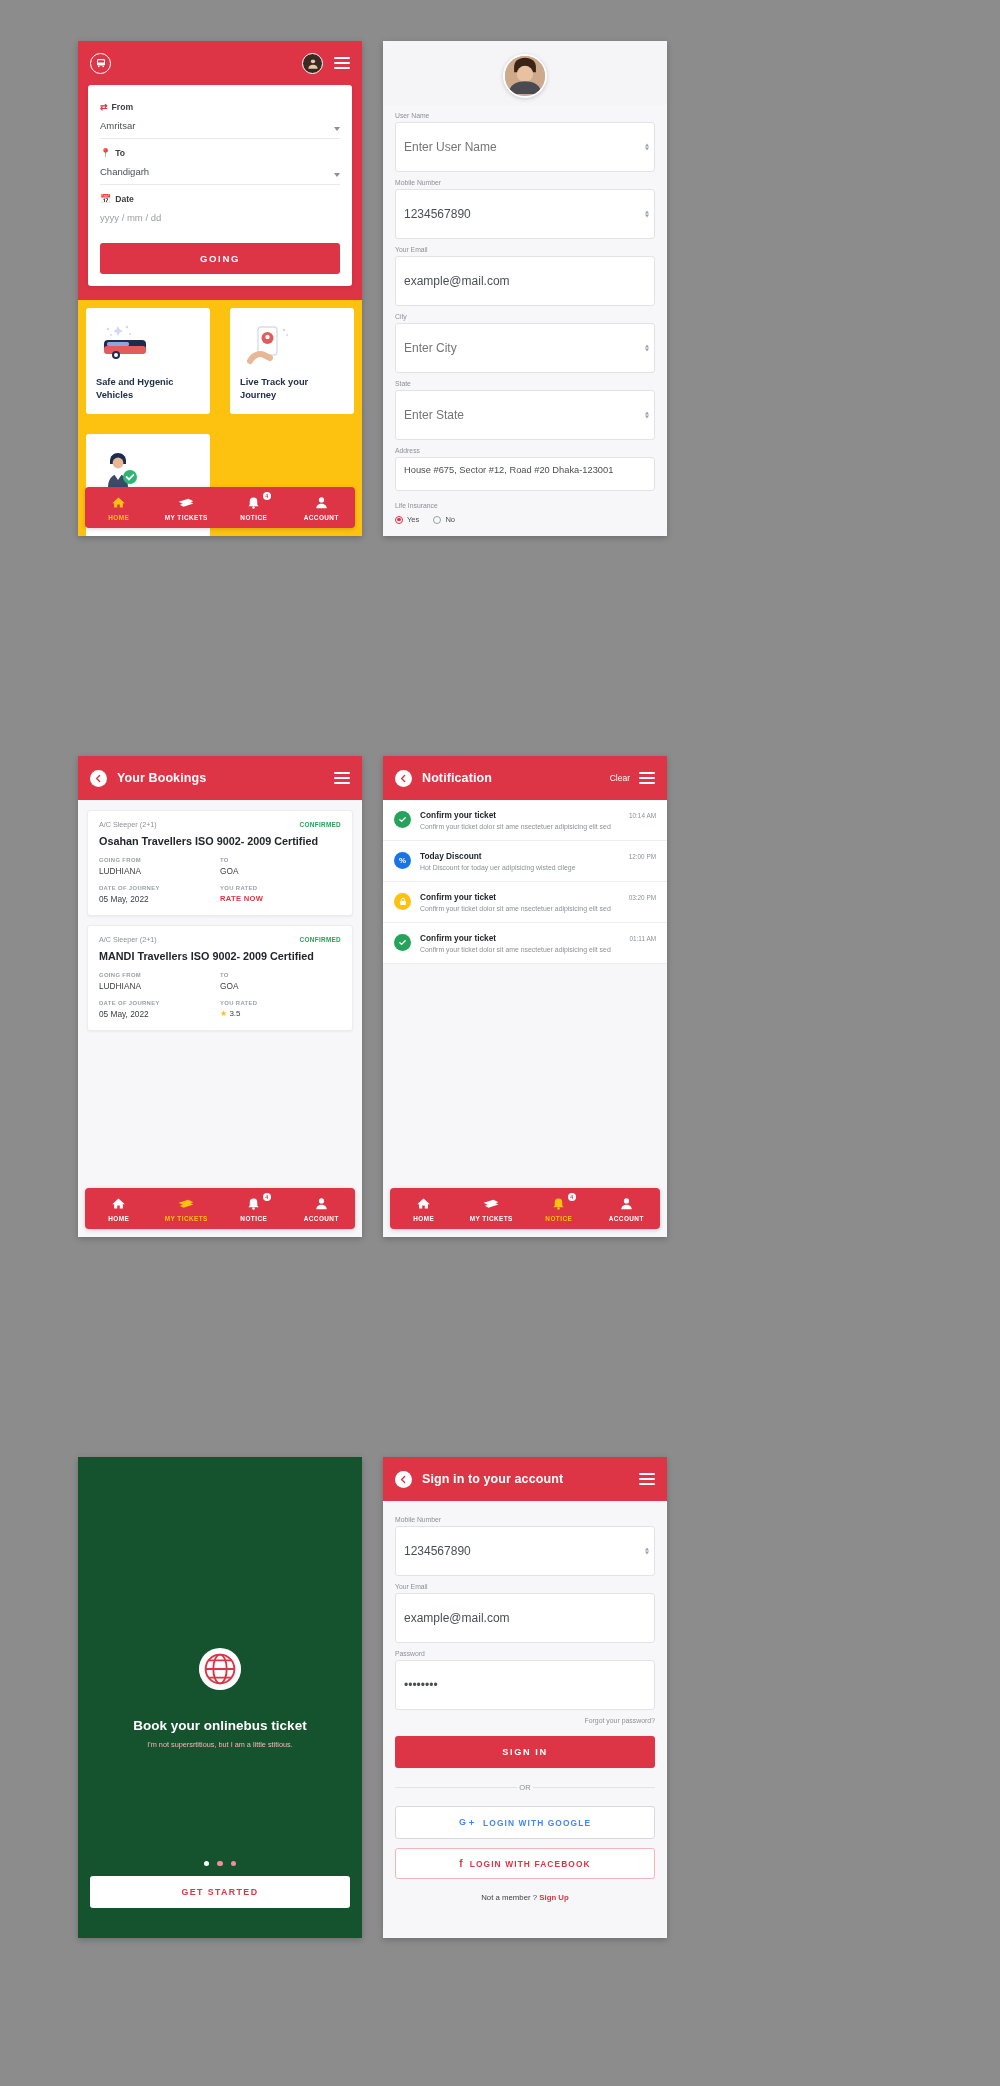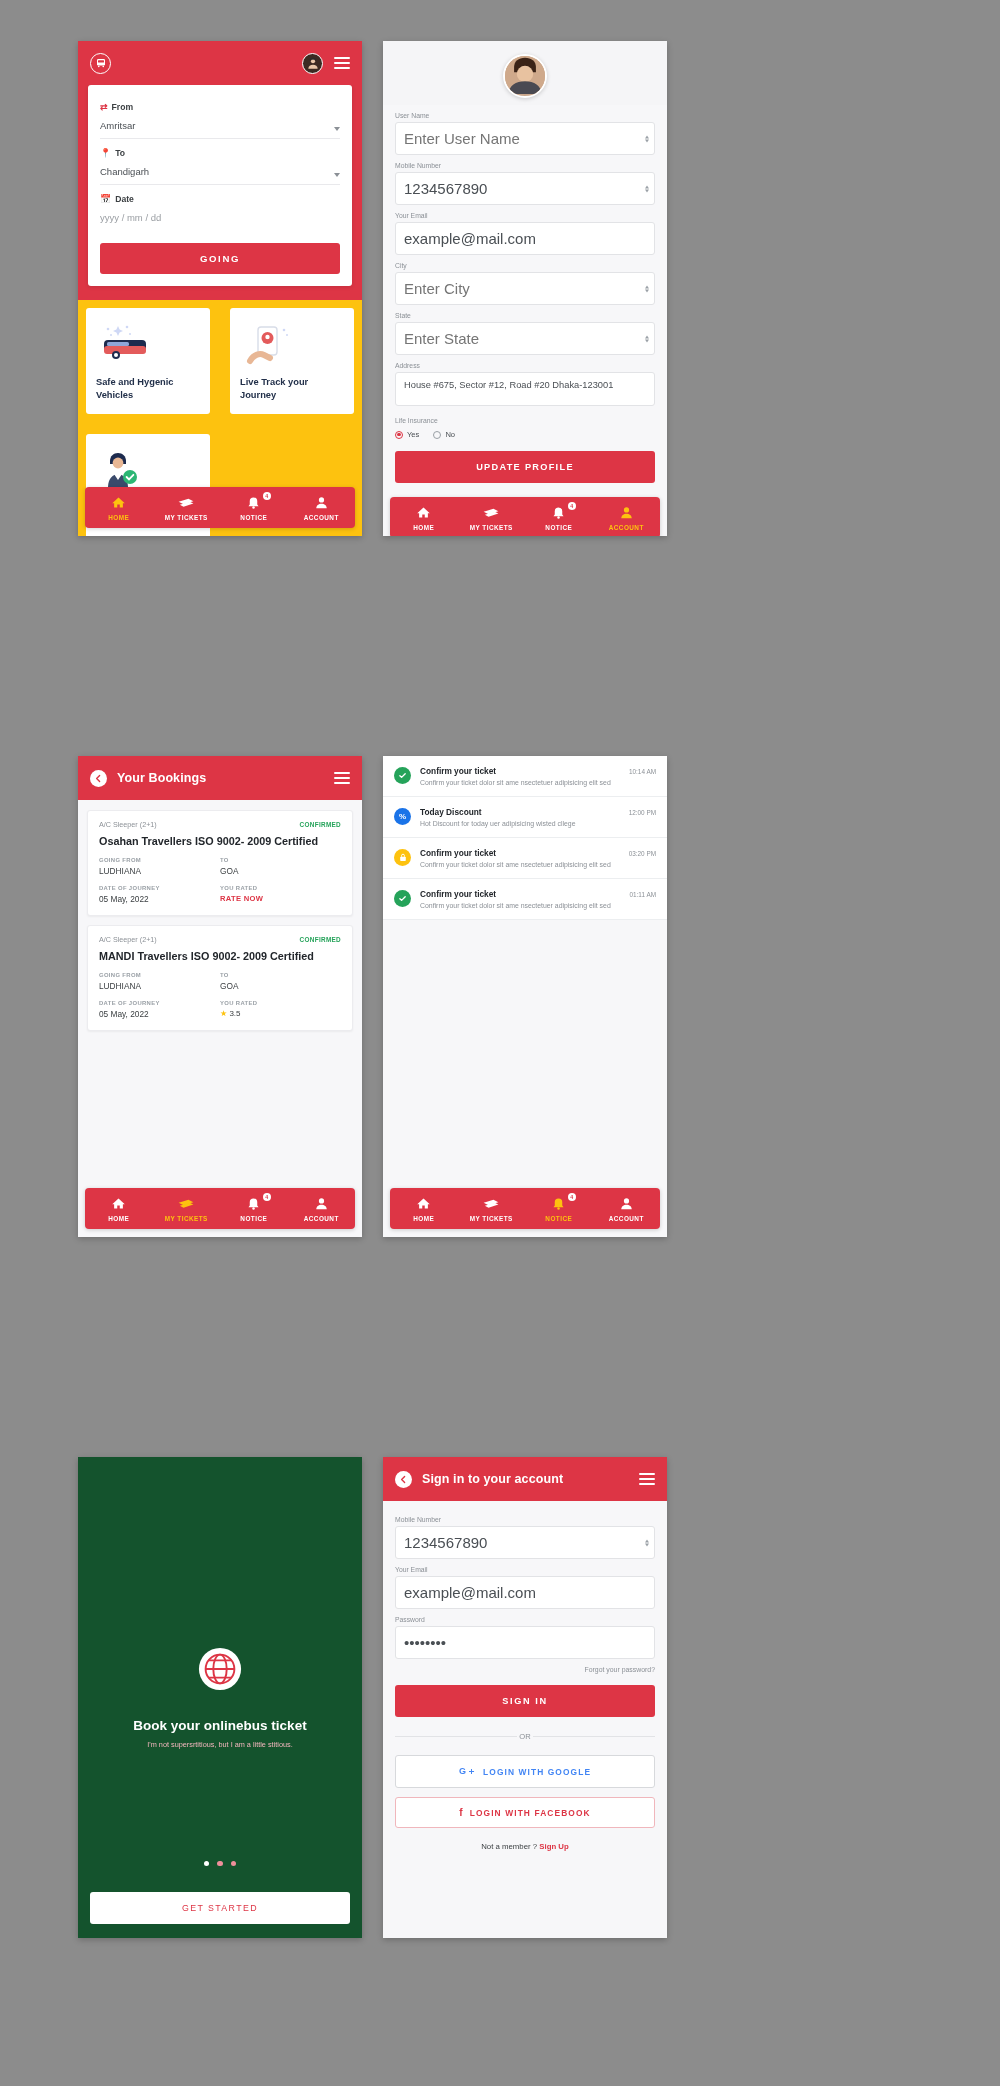--- a/index.html
+++ b/index.html
@@ -110,21 +110,21 @@
     position:absolute; left:50%; top:13px; transform:translateX(-50%);
     width:44px;height:44px;border-radius:50%;
     background:#c9a68b; border:2.5px solid #fff;
     box-shadow:0 1px 4px rgba(0,0,0,.18); overflow:hidden;
     display:flex;align-items:flex-end;justify-content:center;
   }
   .form-wrap { padding:0 12px 8px; }
   .f-lbl { font-size:6.8px; color:#8b9096; margin:7px 0 3px; }
   .f-in {
     width:100%; background:#fff; border:1px solid #e2e3e6; border-radius:3px;
-    padding:7px 8px; font-size:15px; color:#4a4f54;
+    padding:17px 8px; font-size:12px; color:#4a4f54;
     font-family:"Liberation Sans", sans-serif; position:relative;
   }
   .f-in.ph { color:#9a9ea3; }
   .f-wrap{position:relative;}
   .stepper{position:absolute; right:6px; top:50%; transform:translateY(-50%); display:flex;flex-direction:column; gap:1px;}
   .stepper i{width:0;height:0;border-left:2.6px solid transparent;border-right:2.6px solid transparent;display:block;}
   .stepper i.u{border-bottom:3.2px solid #9aa0a6;}
   .stepper i.d{border-top:3.2px solid #9aa0a6;}
   .f-ta {
     width:100%; background:#fff; border:1px solid #e2e3e6; border-radius:3px;
@@ -170,22 +170,22 @@
 
   
   .ob { background:#14532d; height:481px; position:relative; display:flex; flex-direction:column; align-items:center; justify-content:center;}
   .ob-globe{margin-bottom:22px;}
   .ob-t{color:#fff;font-size:13.5px;font-weight:bold;}
   .ob-s{color:#f3b6bd;font-size:7.3px;margin-top:7px;}
   .dots{position:absolute;bottom:72px;left:0;right:0;display:flex;justify-content:center;gap:8px;}
   .dot{width:5.5px;height:5.5px;border-radius:50%;background:#ef8f9b;}
   .dot.on{background:#fff;}
   .btn-get{
-    position:absolute;left:12px;right:12px;bottom:14px;background:#fff;color:#dd3545;
-    border:none;padding:11px 17px;border-radius:3px;font-size:8.8px;letter-spacing:1.4px;font-weight:normal;cursor:pointer;
+    position:absolute;left:12px;right:12px;bottom:30px;background:#fff;color:#dd3545;
+    border:none;padding:11px 17px;border-radius:3px;font-size:8.8px;letter-spacing:1.4px;font-weight:bold;cursor:pointer;
   }
 
   
   .si-body{padding:8px 12px 0;}
   .fp{font-size:6.9px;color:#8b9096;text-align:right;margin-top:7px;cursor:pointer;}
   .btn-signin{margin-top:12px;background:#dd3545;color:#fff;width:100%;border:none;padding:11px 0;border-radius:3px;font-size:9.2px;letter-spacing:1.6px;font-weight:bold;cursor:pointer;}
   .or-row{display:flex;align-items:center;gap:2px;margin:15px 0 14px;}
   .or-row .ln{flex:1;height:1px;background:#e2e3e6;}
   .or-row .or{font-size:7.6px;color:#8b9096;}
   .btn-soc{
@@ -570,20 +570,35 @@
               <circle cx="10" cy="6" r="4"></circle>
               <path d="M2 19c0-4.4 3.6-7 8-7s8 2.6 8 7z"></path>
             </svg>
           </span>
         <span class="nav-lbl">ACCOUNT</span>
       </div>
     </div>
   </div>
 
   <div class="phone h2p">
+    <div class="hdr">
+      <span class="back-ic">
+        <svg width="9" height="9" viewBox="0 0 12 12">
+            <path d="M7.5 2L3.5 6l4 4" stroke="#dd3545" stroke-width="1.8" fill="none" stroke-linecap="round" stroke-linejoin="round"></path>
+          </svg>
+      </span>
+      <span class="hdr-ttl">Notification</span>
+      <span class="spacer"></span>
+      <span class="clear-lbl">Clear</span>
+      <span class="burger" style="margin-left:0">
+          <span></span>
+          <span></span>
+          <span></span>
+        </span>
+    </div>
 
     <div>
       <div class="nt-row">
         <span class="nt-ic" style="background:#25a35a">
           <svg width="9" height="9" viewBox="0 0 12 12">
               <path d="M2.5 6.2l2.3 2.3L9.6 3.6" stroke="#fff" stroke-width="1.8" fill="none" stroke-linecap="round" stroke-linejoin="round"></path>
             </svg>
         </span>
         <div class="nt-body">
           <div class="nt-r1">

